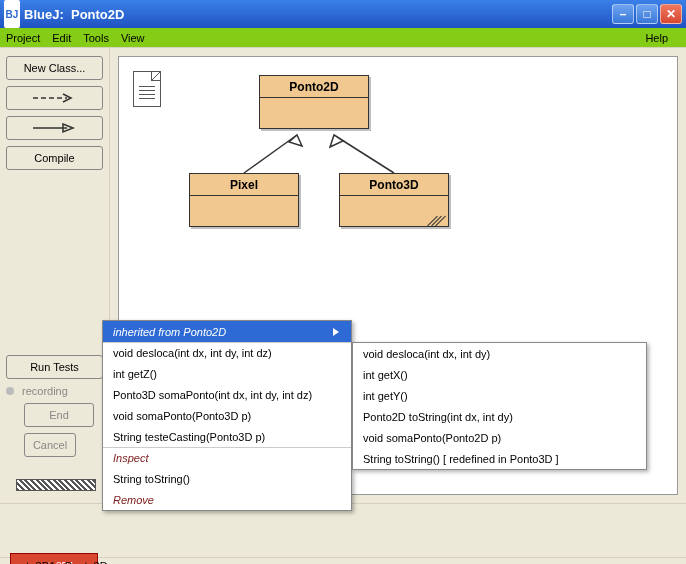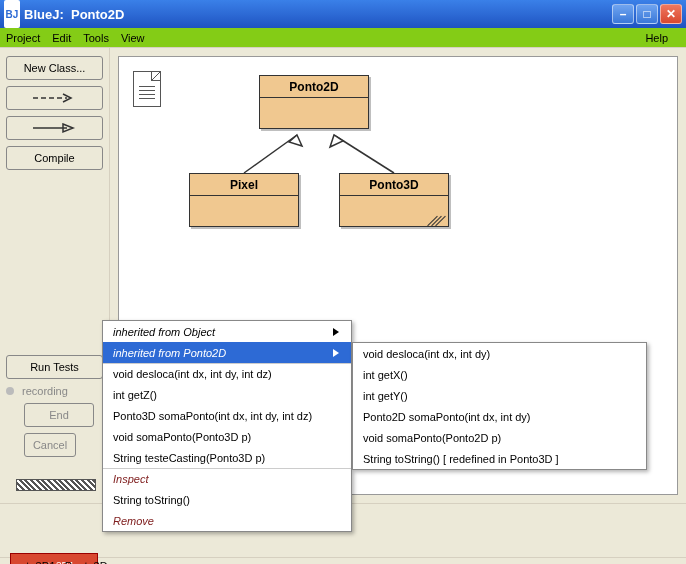--- a/index.html
+++ b/index.html
@@ -262,28 +262,20 @@
     <div class="oname">ponto3D1:</div>
     <div>Ponto3D</div>
   </div>
 </div>
 
 <div class="statusbar">
   <span>ponto3D1 : Ponto3D</span>
 </div>
 
 <div class="context-menu" style="left:102px;top:320px;width:250px;">
-  <div class="row italic">
-    <span>inherited from Object</span>
-    <span class="arrow-r">
-      <svg width="8" height="8">
-          <polygon points="0,0 6,4 0,8" fill="#000"></polygon>
-        </svg>
-    </span>
-  </div>
   <div class="row italic highlight">
     <span>inherited from Ponto2D</span>
     <span class="arrow-r">
       <svg width="8" height="8">
           <polygon points="0,0 6,4 0,8" fill="#fff"></polygon>
         </svg>
     </span>
   </div>
   <div class="row sep-above">void desloca(int dx, int dy, int dz)</div>
   <div class="row">int getZ()</div>
@@ -292,16 +284,16 @@
   <div class="row">String testeCasting(Ponto3D p)</div>
   <div class="row sep-above red italic">Inspect</div>
   <div class="row">String toString()</div>
   <div class="row red italic">Remove</div>
 </div>
 
 <div class="context-menu" style="left:352px;top:342px;width:295px;">
   <div class="row">void desloca(int dx, int dy)</div>
   <div class="row">int getX()</div>
   <div class="row">int getY()</div>
-  <div class="row">Ponto2D somaPonto(int dx, int dy)</div>
+  <div class="row">Ponto2D toString(int dx, int dy)</div>
   <div class="row">void somaPonto(Ponto2D p)</div>
   <div class="row">String toString()   [ redefined in Ponto3D ]</div>
 </div>
 
 </body></html>

